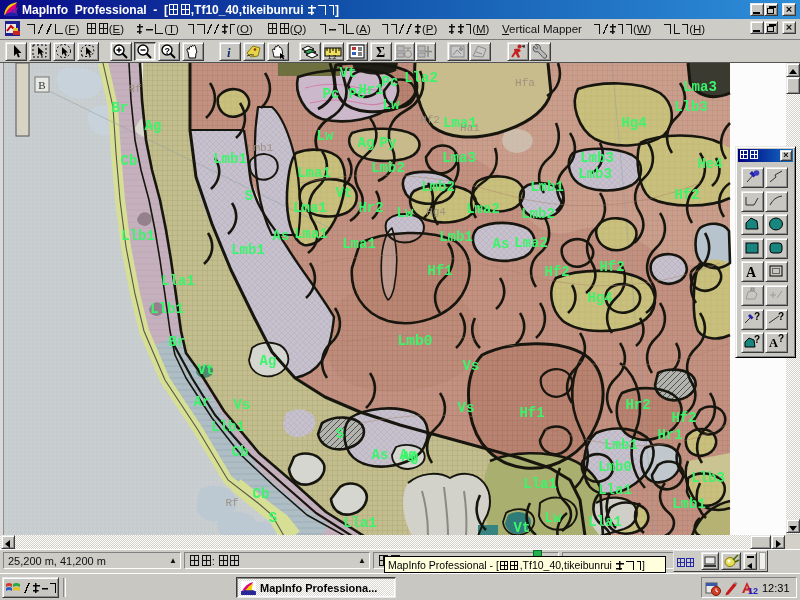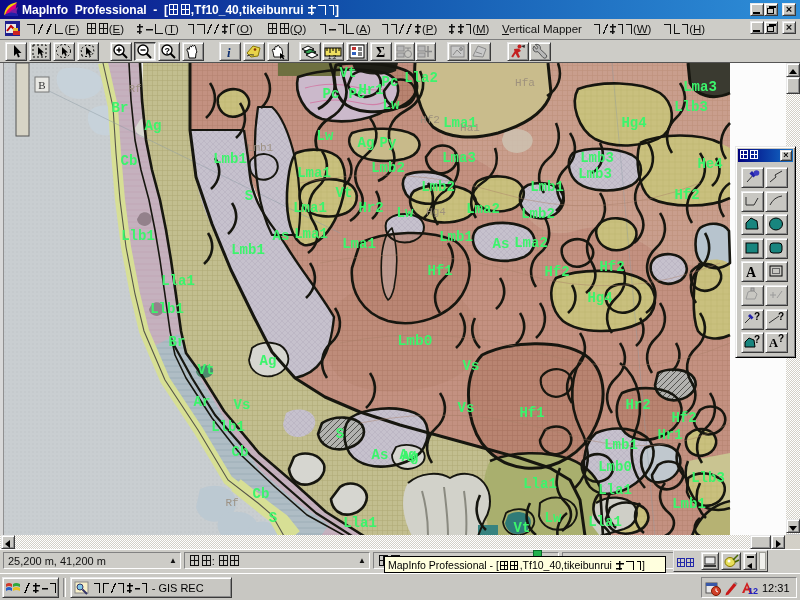--- a/index.html
+++ b/index.html
@@ -668,27 +668,28 @@
  <div class="btn" style="left:2px;top:3px;width:57px;height:21px">
   <svg class="abs" style="left:2px;top:2px" width="16" height="15" viewBox="0 0 16 15">
           <path d="M1 4 Q4 2 7 4 L7 7 Q4 5 1 7 Z" fill="#D03A2B"></path>
           <path d="M8 4 Q11 2 15 4 L15 7 Q11 5 8 7 Z" fill="#2FA83C"></path>
           <path d="M1 8 Q4 6 7 8 L7 11 Q4 9 1 11 Z" fill="#2860C8"></path>
           <path d="M8 8 Q11 6 15 8 L15 11 Q11 9 8 11 Z" fill="#E8C020"></path>
         </svg>
   <span class="abs" style="left:20px;top:4px;font-weight:bold;font-size:11px;color:#000"><b class="g g4" style="width:6px"></b><b class="g g2" style="width:7px"></b><b class="g gd" style="width:6px"></b><b class="g g1" style="width:6px"></b></span>
  </div>
  <div class="abs" style="left:63px;top:4px;width:3px;height:19px;border-left:1px solid #888;border-right:1px solid #fff"></div>
- <div class="btn" style="left:70px;top:3px;width:162px;height:21px;font-size:11px">
-  <svg class="abs" style="left:3px;top:2px" width="16" height="15">
-          <rect x="1" y="2" width="13" height="11" fill="#F8F0C8" stroke="#888"></rect>
-          <circle cx="6" cy="7" r="3" fill="#80C8E8" stroke="#336"></circle>
-          <path d="M8.5 9.5 L13 14" stroke="#336" stroke-width="2"></path>
+ <div class="btn dn" style="left:236px;top:3px;width:160px;height:21px;font-size:11px;background:repeating-conic-gradient(#FFFFFF 0% 25%,#D9D7D0 0% 50%) 0 0/2px 2px">
+  <svg class="abs" style="left:4px;top:3px" width="15" height="14" viewBox="0 0 16 15">
+          <rect width="16" height="15" fill="#fff"></rect>
+          <path d="M0 15 L16 15 L16 11 Q8 7 0 11 Z" fill="#282898"></path>
+          <path d="M1 11 Q5 3 13 1 Q9 7 11 10 Q6 8 1 11" fill="#E2007E"></path>
+          <path d="M5 10 Q8 5 13 3 Q11 8 12 10 Z" fill="#F2D200"></path>
         </svg>
-  <span class="abs" style="left:22px;top:4px;color:#000"><b class="g g1" style="width:6px"></b><b class="g g6" style="width:6px"></b><b class="g g4 gs"></b><b class="g g1" style="width:6px"></b><b class="g g2" style="width:6px"></b><b class="g gd" style="width:5px"></b><b class="g g1" style="width:5px"></b> - GIS REC</span>
+  <span class="abs" style="left:23px;top:4px;font-weight:bold;color:#000">MapInfo Professiona...</span>
  </div>
  <div class="abs sunk" style="left:701px;top:3px;width:96px;height:21px;font-size:11px;color:#000">
   <svg class="abs" style="left:3px;top:2px" width="17" height="16">
           <rect x="1" y="3" width="11" height="10" fill="#E8E8E8" stroke="#555"></rect>
           <rect x="1" y="3" width="11" height="3" fill="#3858A8"></rect>
           <circle cx="11" cy="11" r="4.5" fill="#D04028" stroke="#801800"></circle>
           <path d="M11 8.5 L11 11 L13 12" stroke="#fff" fill="none"></path>
         </svg>
   <svg class="abs" style="left:21px;top:2px" width="16" height="16">
           <path d="M3 13 L11 3 L13.5 5 L5.5 14.5 L2.5 15.5 Z" fill="#C81818"></path>

